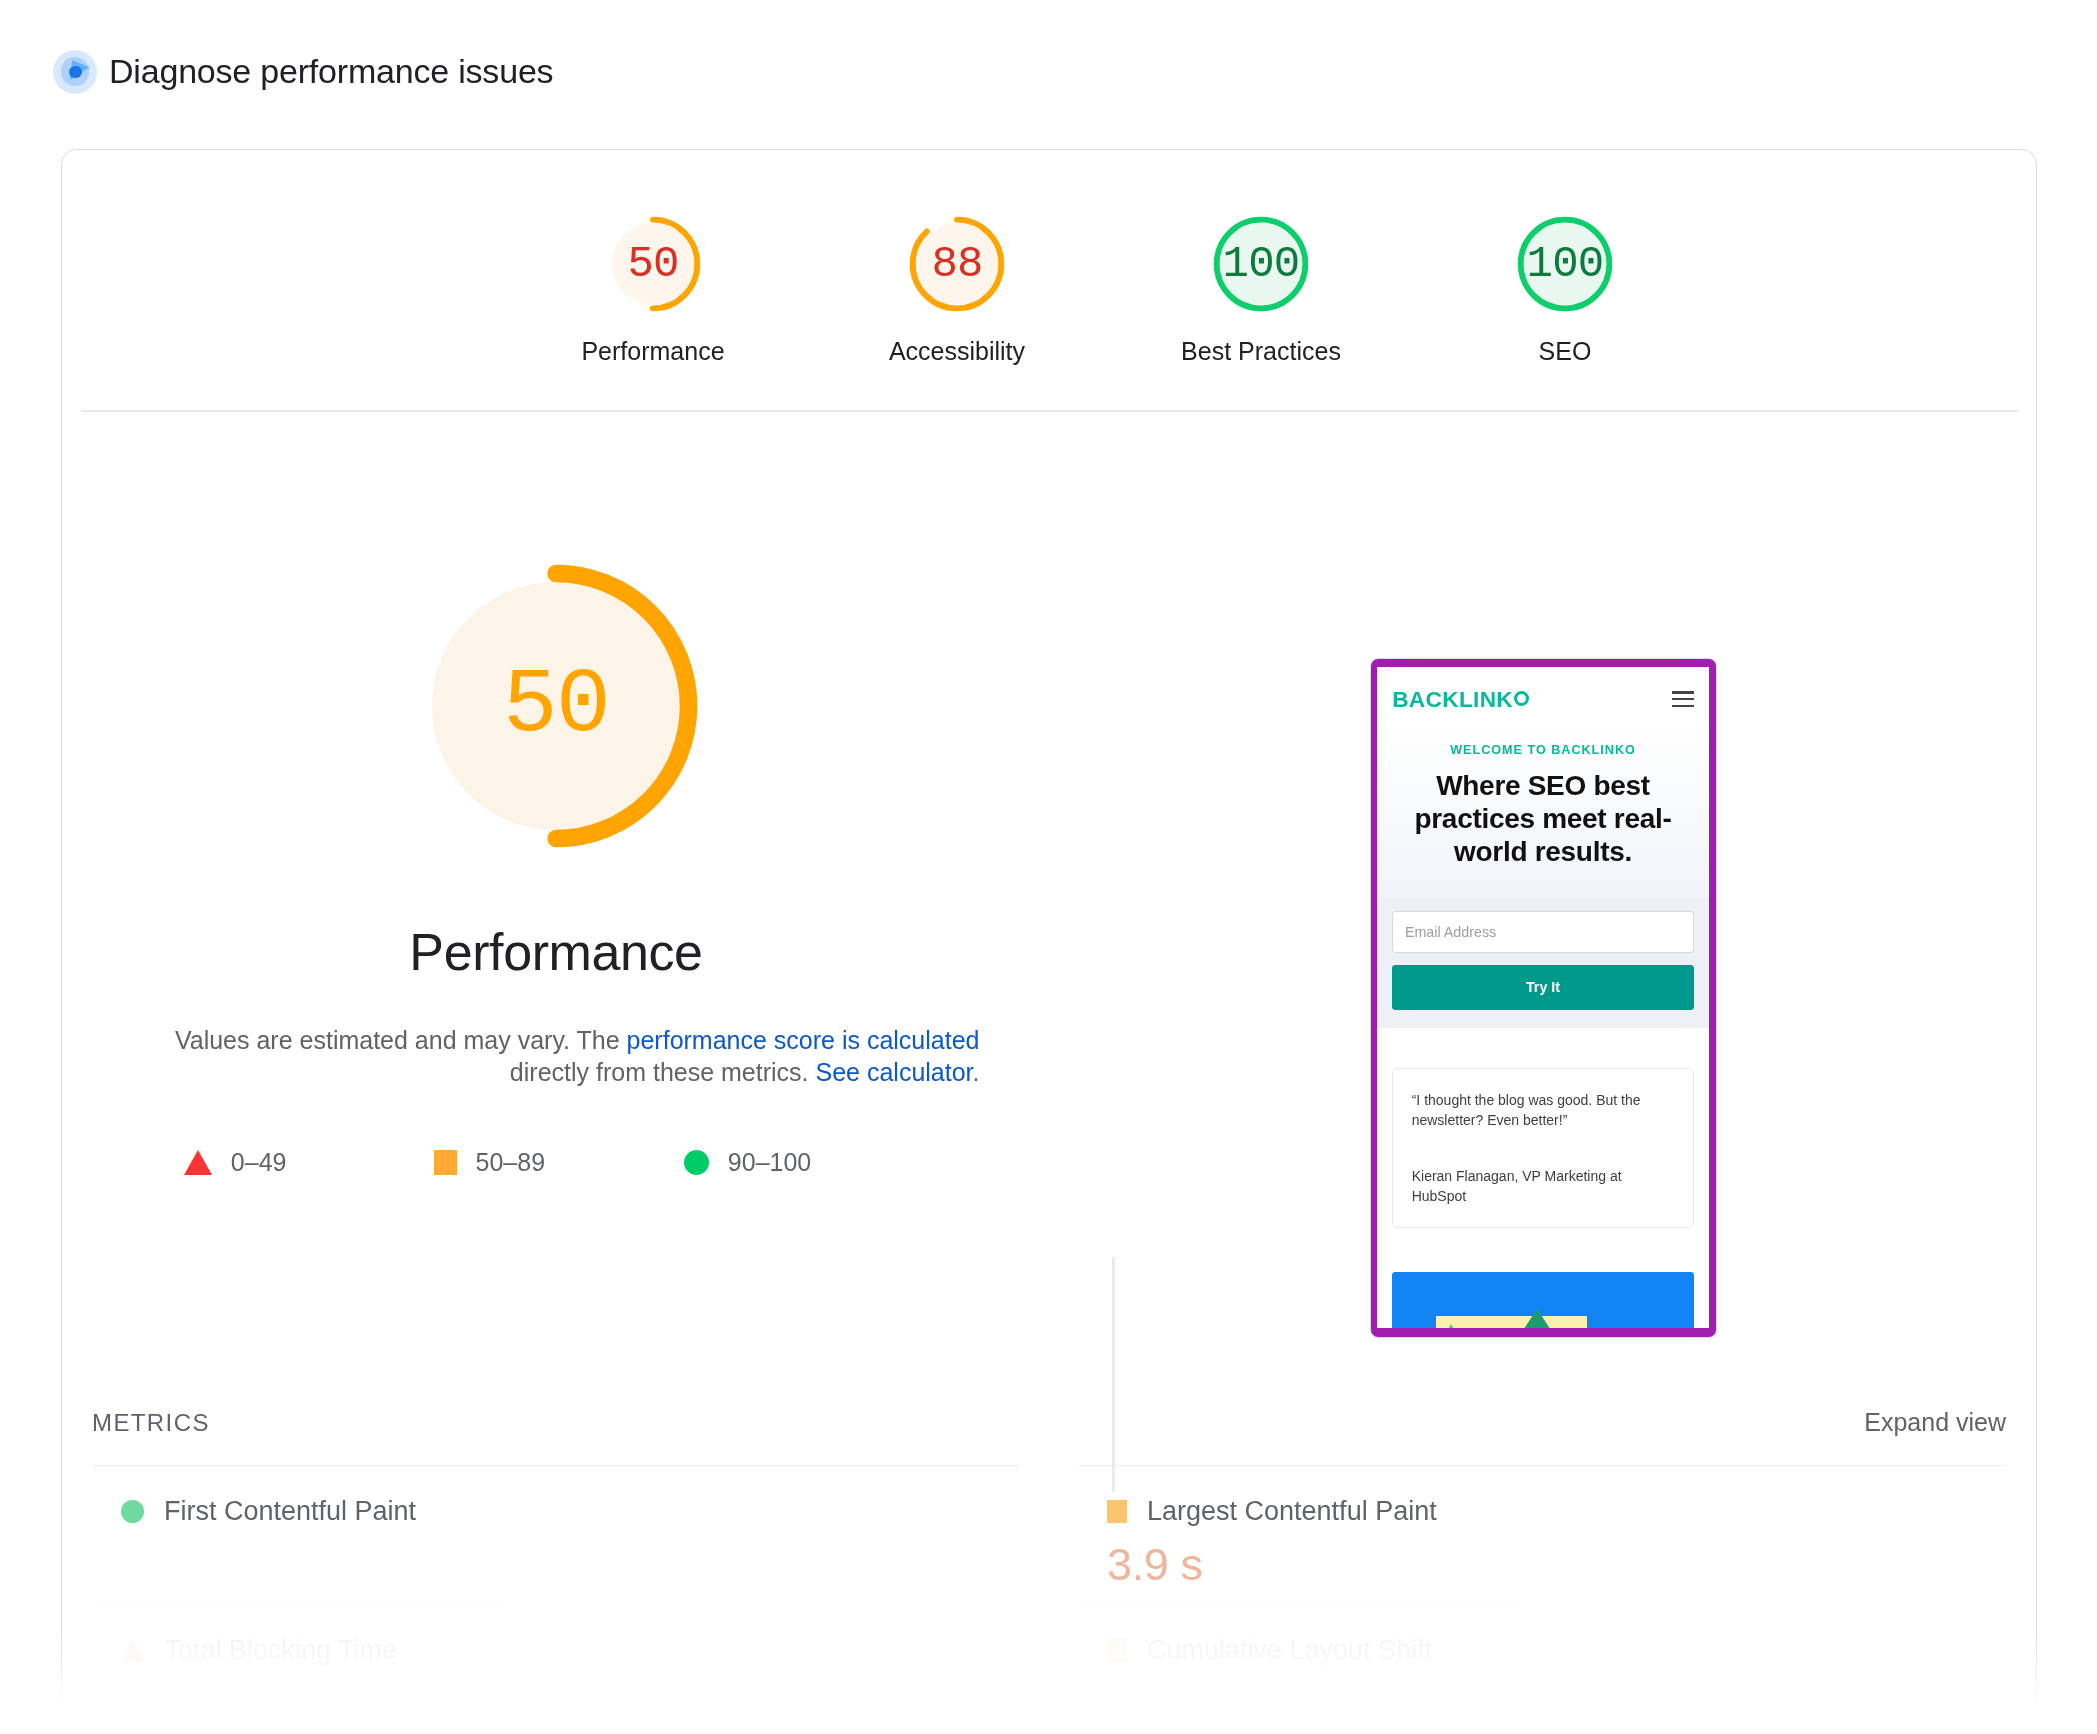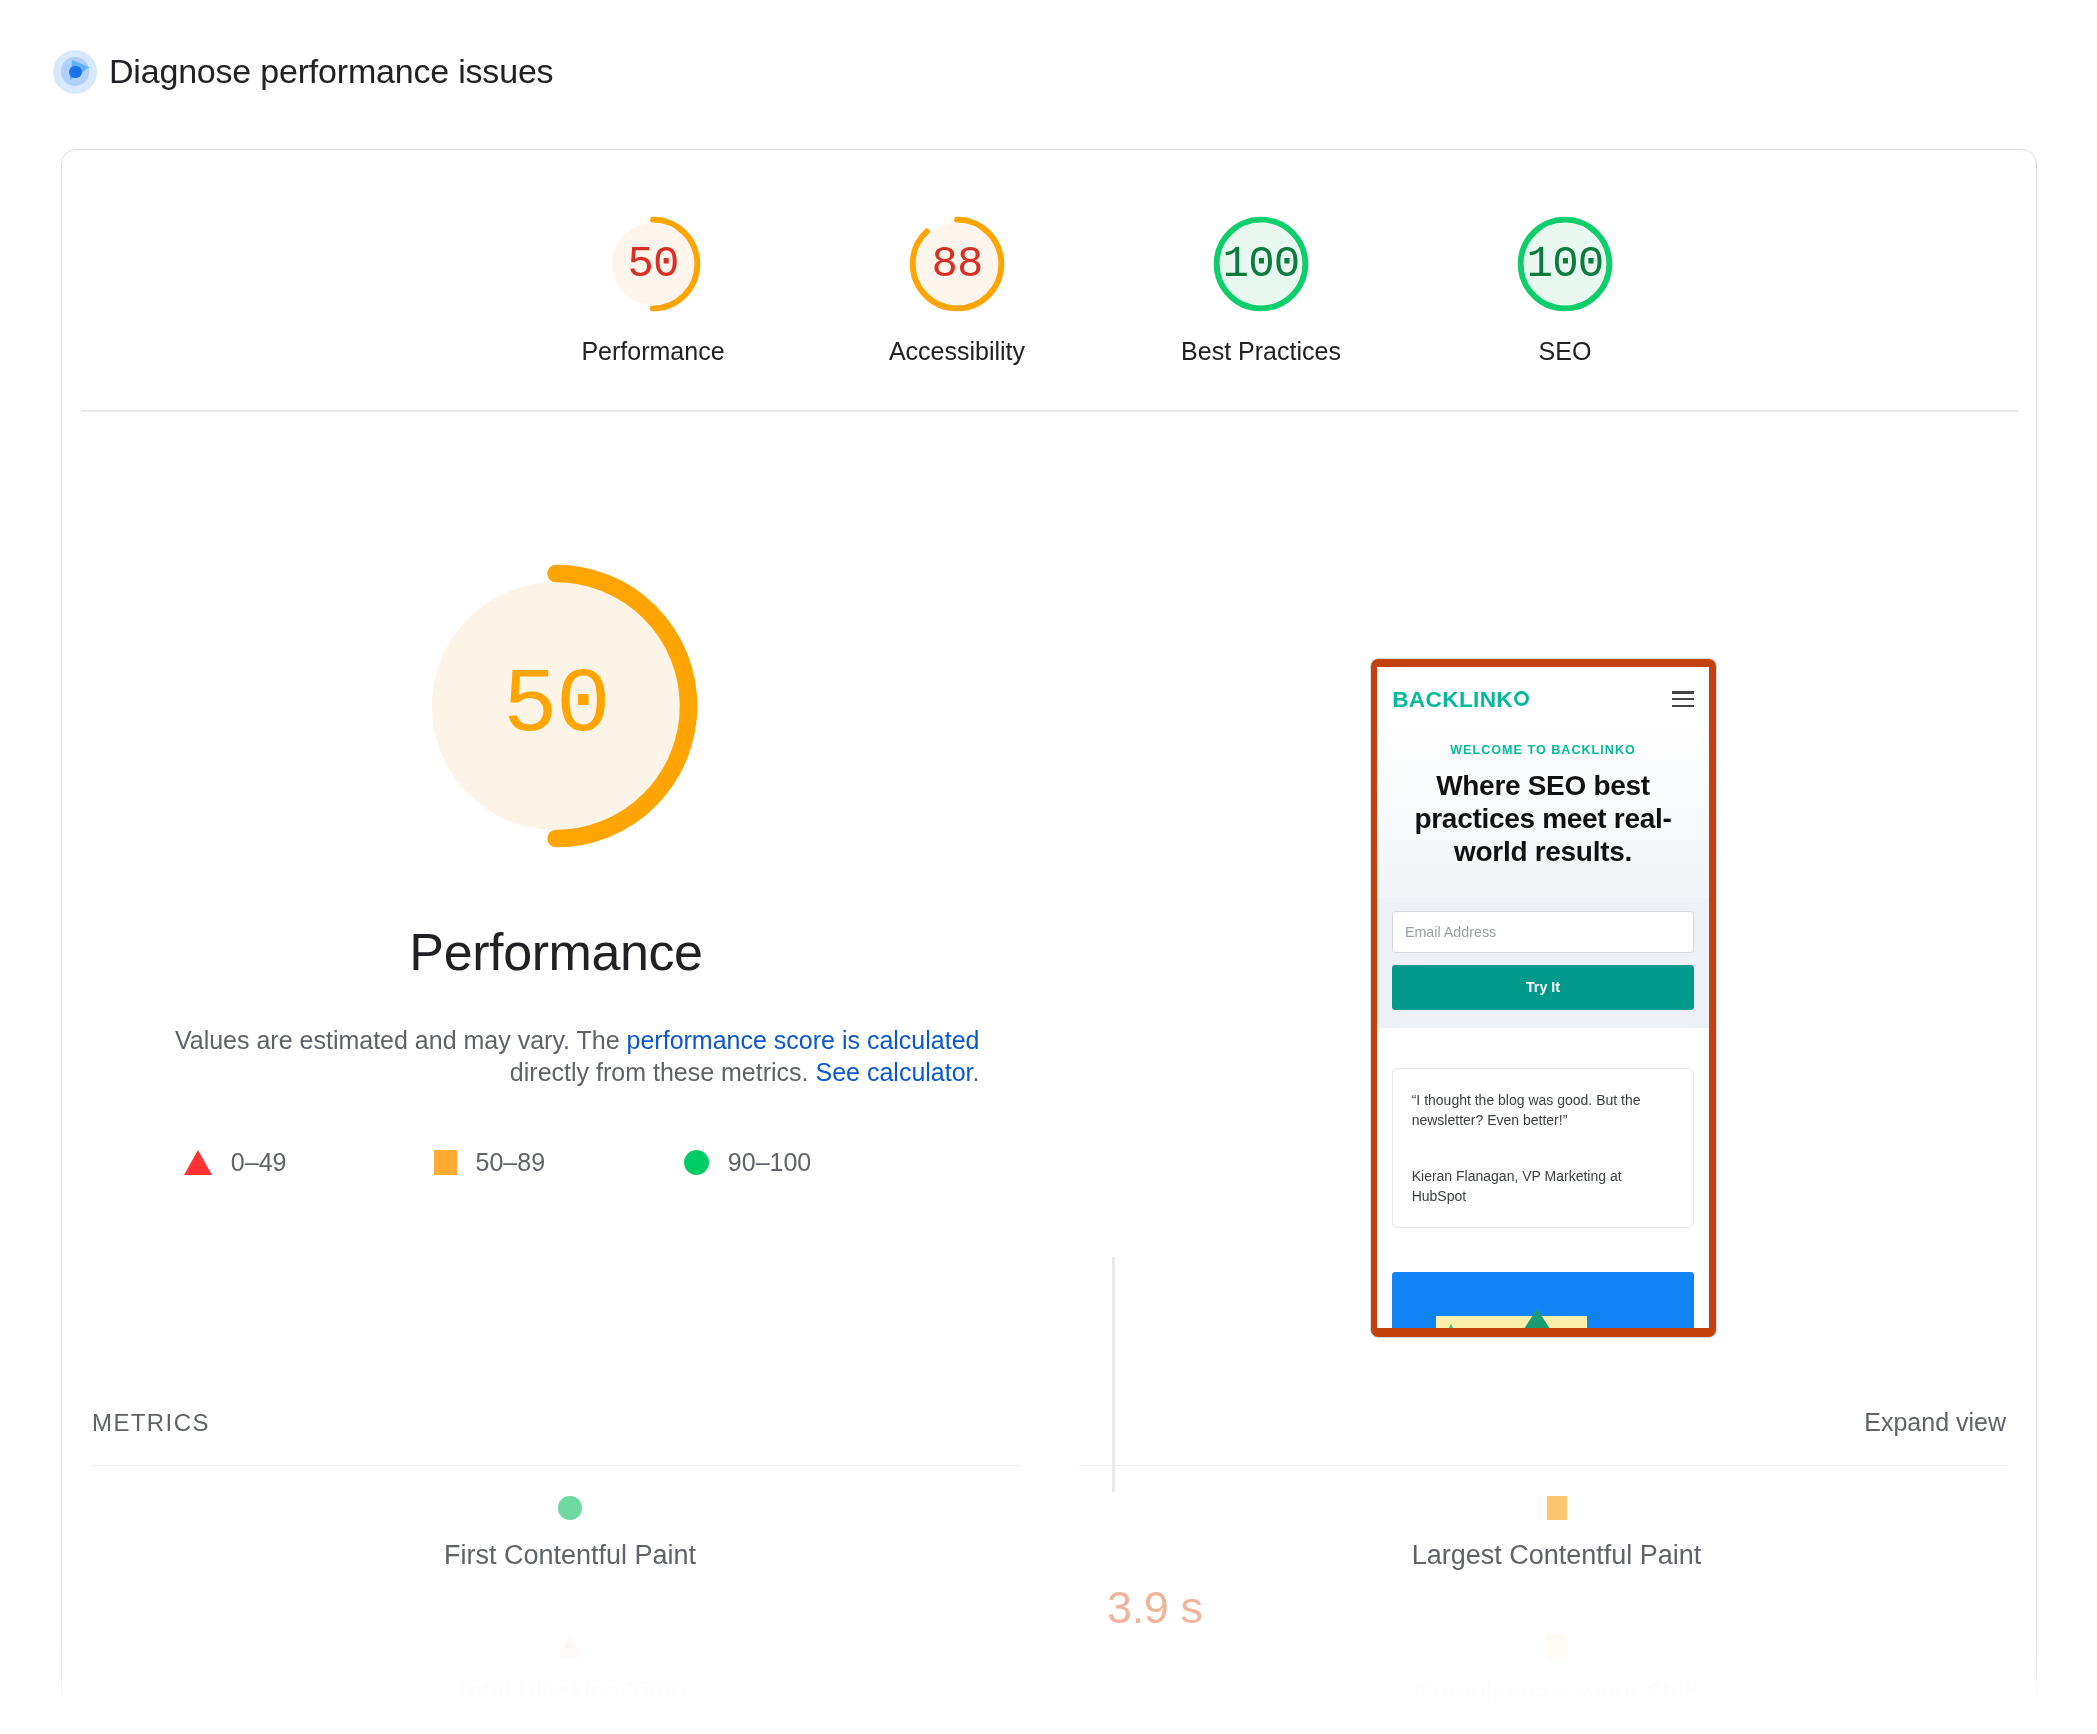--- a/index.html
+++ b/index.html
@@ -201,21 +201,21 @@
     flex: 1;
     display: flex;
     justify-content: center;
     padding-top: 246px;
   }
   .device {
     width: 347px;
     height: 680px;
     border: 1.7px solid #dadce0;
     border-radius: 8.4px;
-    background: #c2410c;
+    background: #a21caf;
     overflow: hidden;
     padding: 8.4px 6.7px;
   }
   .device-inner {
     width: 100%; height: 100%;
     overflow: hidden;
     position: relative;
     background: #fff;
   }
   .bk-nav {
@@ -366,21 +366,20 @@
   }
   .metric-cell {
     border-top: 1.7px solid #ebedef;
     padding: 30px 0 0 28.5px;
     height: 139px;
   }
   .metric-row-head {
     display: flex;
     align-items: center;
     gap: 20px;
-    flex-direction: column;
   }
   .m-swatch-pass { width: 23.5px; height: 23.5px; border-radius: 50%; background: #6ed9a0; }
   .m-swatch-avg  { width: 20px; height: 23.5px; background: #fbc56d; }
   .m-swatch-fail {
     width: 0; height: 0;
     border-left: 12.6px solid transparent;
     border-right: 12.6px solid transparent;
     border-bottom: 22px solid #ef8e85;
   }
   .metric-name { font-size: 27px; color: #5f6368; }

